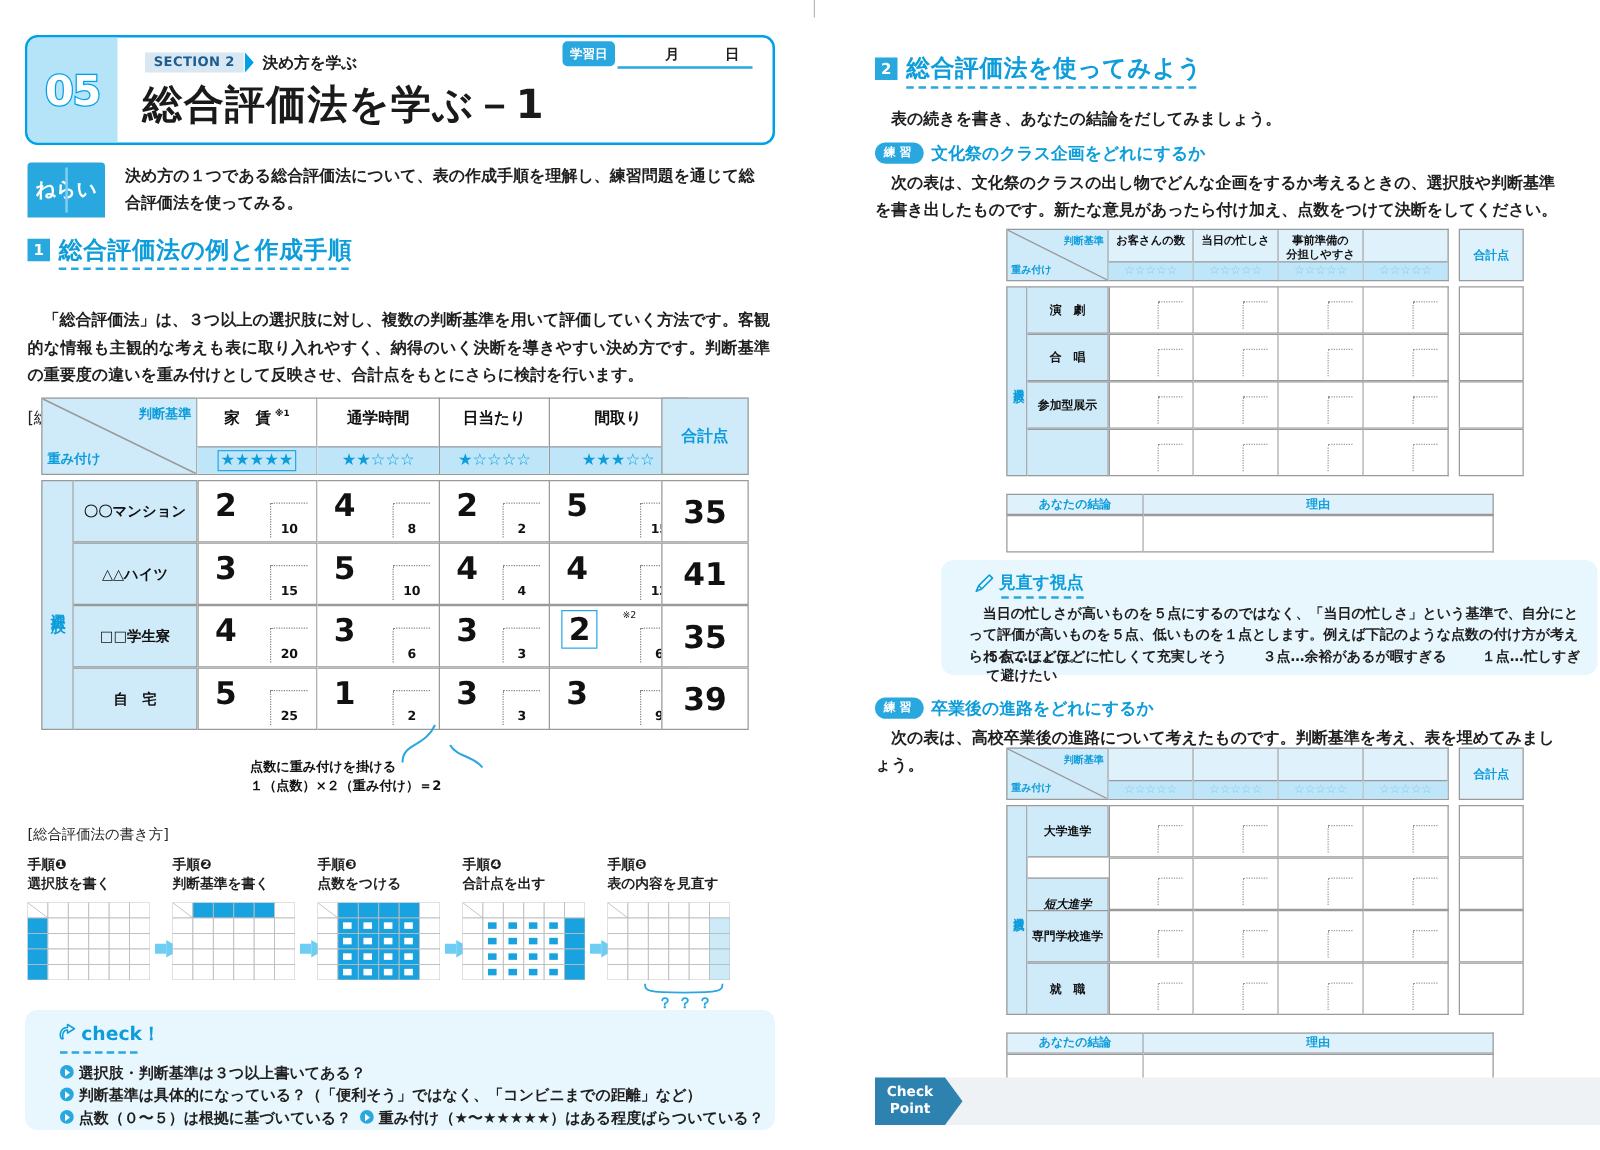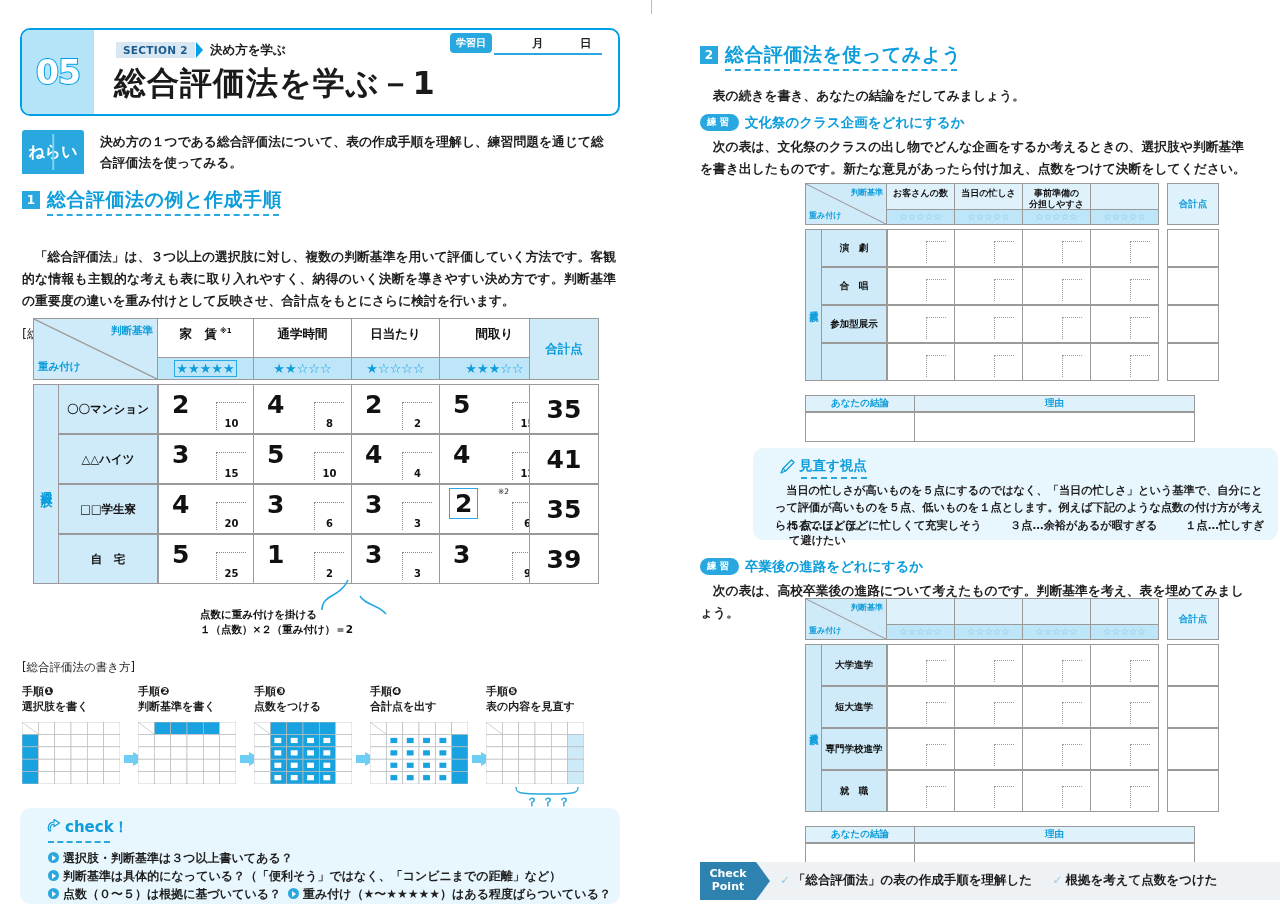--- a/index.html
+++ b/index.html
@@ -921,21 +921,21 @@
           <div class="bt-cell" style="left: 150px; top: 46px; width: 68px; height: 42px;">
             <div class="bt-sub"></div>
           </div>
           <div class="bt-cell" style="left: 218px; top: 46px; width: 68px; height: 42px;">
             <div class="bt-sub"></div>
           </div>
           <div class="bt-cell" style="left: 286px; top: 46px; width: 68px; height: 42px;">
             <div class="bt-sub"></div>
           </div>
           <div class="bt-total" style="left: 362px; top: 46px; height: 42px;"></div>
-          <div class="bt-name" style="top: 88px; height: 42px;">短大進学</div>
+          <div class="bt-name" style="top: 104px; height: 42px; font-style: italic;">短大進学</div>
           <div class="bt-cell first" style="left: 82px; top: 88px; width: 68px; height: 42px;">
             <div class="bt-sub"></div>
           </div>
           <div class="bt-cell" style="left: 150px; top: 88px; width: 68px; height: 42px;">
             <div class="bt-sub"></div>
           </div>
           <div class="bt-cell" style="left: 218px; top: 88px; width: 68px; height: 42px;">
             <div class="bt-sub"></div>
           </div>
           <div class="bt-cell" style="left: 286px; top: 88px; width: 68px; height: 42px;">
@@ -977,19 +977,15 @@
         </div>
       </div>
   </div>
 
   <div class="cp-bar">
     <div class="cp-tag">
       <div>Check</div>
       <div>Point</div>
     </div>
     <div class="cp-point"></div>
-    <div class="cp-items">
-      <span class="it"><span class="cp-check">✓</span><span>「総合評価法」の表の作成手順を理解した</span></span>
-      <span class="it"><span class="cp-check">✓</span><span>根拠を考えて点数をつけた</span></span>
-    </div>
   </div>
 
 </div>
 
 </body></html>

